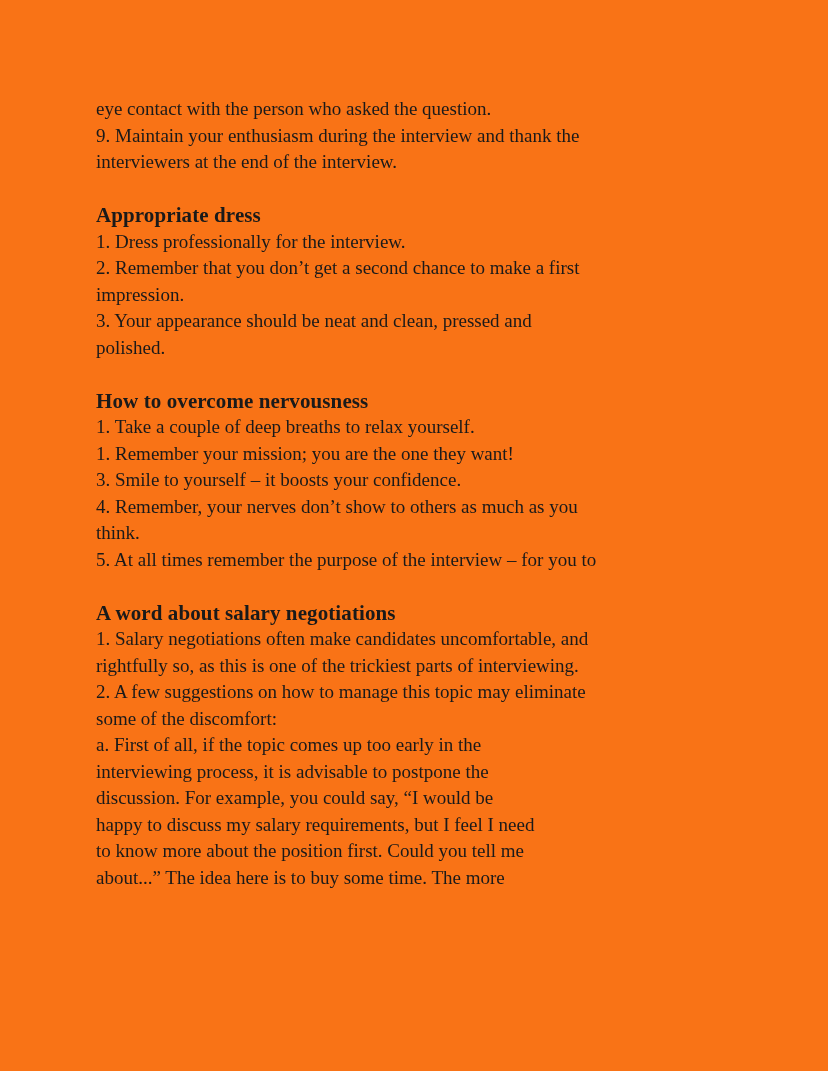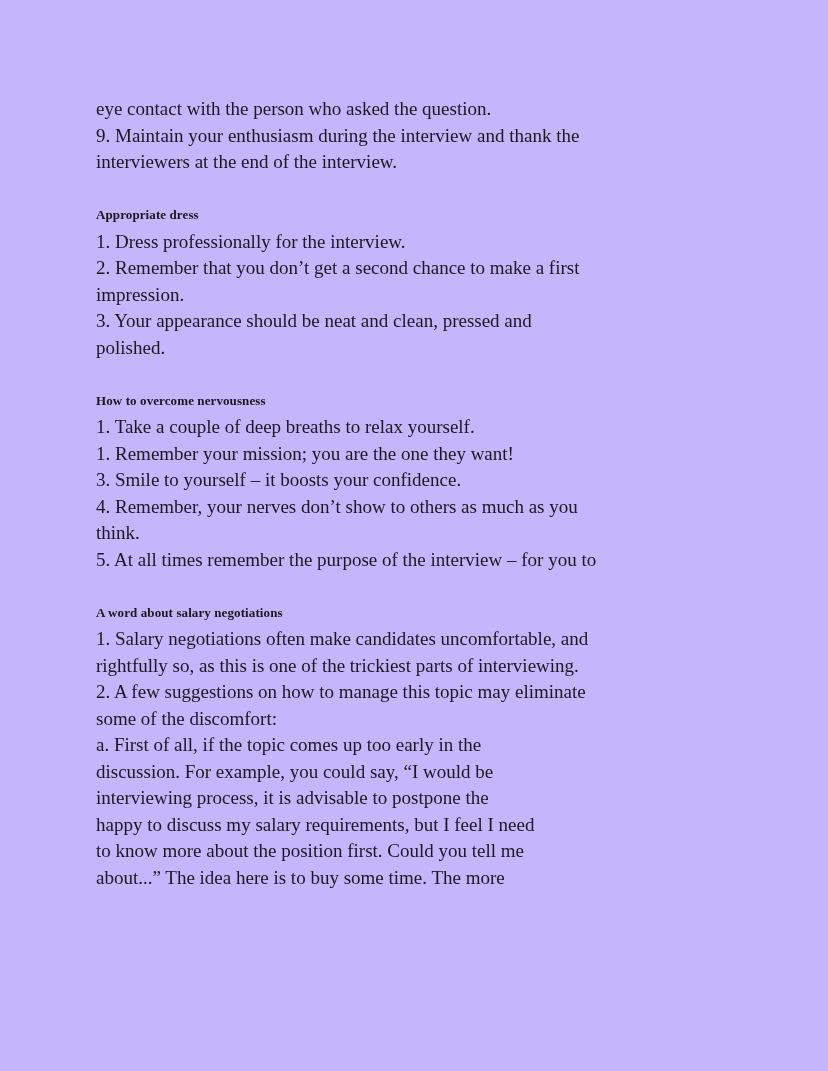--- a/index.html
+++ b/index.html
@@ -11,40 +11,40 @@
     width: 828px;
     height: 1071px;
     font-family: "Liberation Serif", "DejaVu Serif", serif;
     color: #1a1a1a;
     overflow: hidden;
   }
   .page {
     position: relative;
     width: 828px;
     height: 1071px;
-    background: #c4b5fd;
+    background: #f97316;
     box-sizing: border-box;
     padding: 96px 0 0 96px;
   }
   .doc-body {
     width: 520px;
     font-size: 19px;
     line-height: 26.5px;
     color: #1a1a1a;
   }
   .block {
     margin: 0;
     padding: 0;
   }
   .section-gap {
     height: 26.5px;
   }
   .heading {
     font-weight: bold;
-    font-size: 13px;
+    font-size: 21px;
     line-height: 26.5px;
     margin: 0;
     letter-spacing: 0.1px;
   }
   .line {
     display: block;
     white-space: pre;
     font-size: 19px;
     line-height: 26.5px;
   }
@@ -86,21 +86,21 @@
 
     <div class="section-gap"></div>
 
     <div class="block">
       <div class="heading">A word about salary negotiations</div>
       <span class="line">1. Salary negotiations often make candidates uncomfortable, and</span>
       <span class="line">rightfully so, as this is one of the trickiest parts of interviewing.</span>
       <span class="line">2. A few suggestions on how to manage this topic may eliminate</span>
       <span class="line">some of the discomfort:</span>
       <span class="line">a. First of all, if the topic comes up too early in the</span>
+      <span class="line">interviewing process, it is advisable to postpone the</span>
       <span class="line">discussion. For example, you could say, “I would be</span>
-      <span class="line">interviewing process, it is advisable to postpone the</span>
       <span class="line">happy to discuss my salary requirements, but I feel I need</span>
       <span class="line">to know more about the position first. Could you tell me</span>
       <span class="line">about...” The idea here is to buy some time. The more</span>
     </div>
 
   </div>
 </div>
 
 </body></html>

